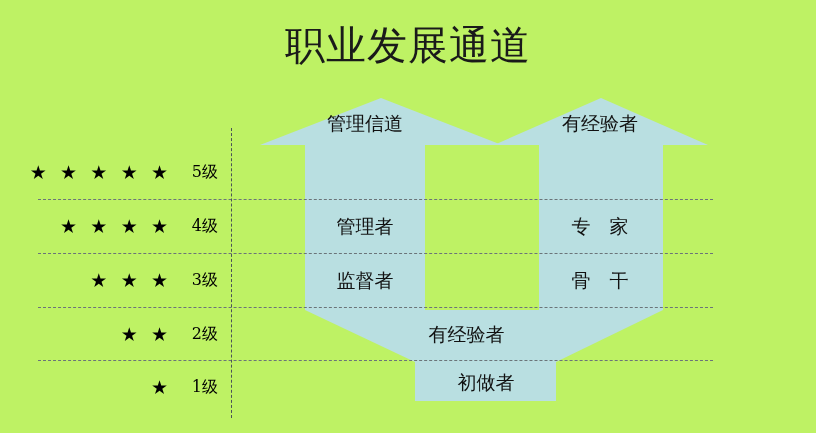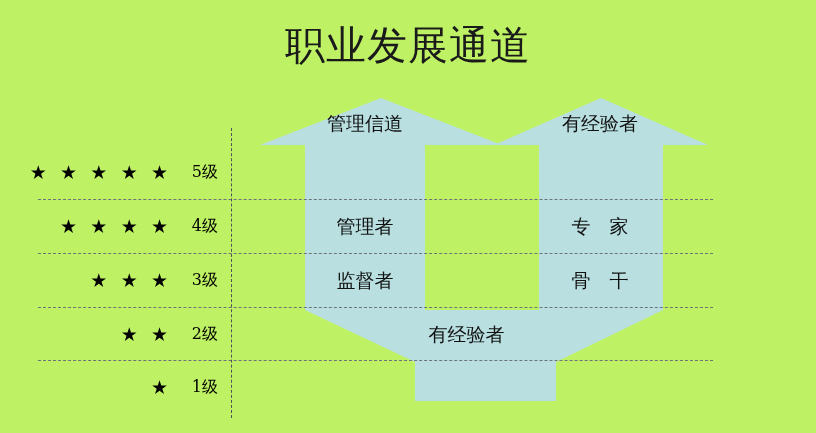--- a/index.html
+++ b/index.html
@@ -161,14 +161,15 @@
 
   <div class="cell head col-mgmt" style="top:108px; height:30px;">管理信道</div>
   <div class="cell col-mgmt" style="top:199px; height:54px;">管理者</div>
   <div class="cell col-mgmt" style="top:253px; height:54px;">监督者</div>
 
   <div class="cell head col-prof" style="top:108px; height:30px;">有经验者</div>
   <div class="cell col-prof" style="top:199px; height:54px;">专　家</div>
   <div class="cell col-prof" style="top:253px; height:54px;">骨　干</div>
 
   <div class="cell col-wide" style="top:307px; height:53px;">有经验者</div>
+  <div class="cell col-entry" style="top:362px; height:39px;">初做者</div>
 
 </div>
 
 </body></html>

